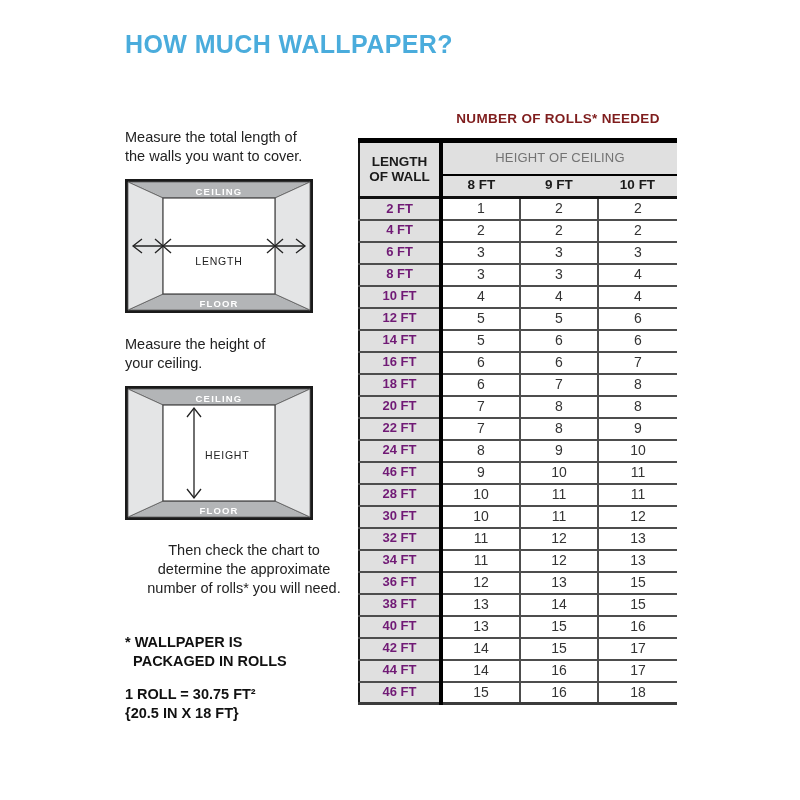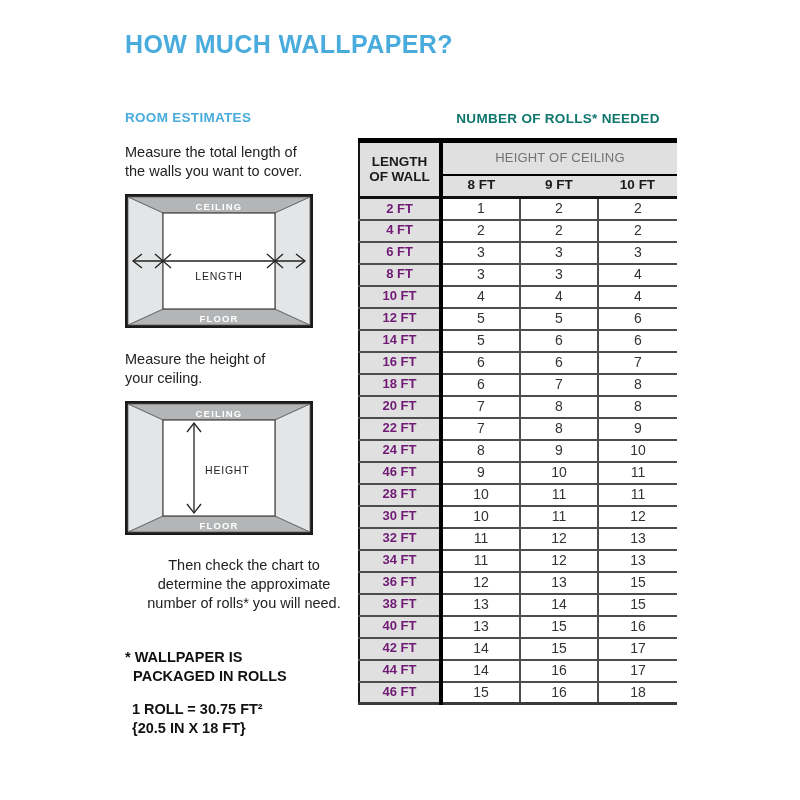--- a/index.html
+++ b/index.html
@@ -24,27 +24,27 @@
   }
   .room-svg { display: block; margin-top: 13px; }
   .step2 { margin-top: 22px; }
   .step3 { margin-top: 21px; text-align: center; }
   .footnote {
     margin-top: 35px; font-size: 14.5px; line-height: 18.5px; font-weight: bold;
     color: #111; white-space: pre-wrap;
   }
   .roll-info {
     margin-top: 15px; font-size: 14.5px; line-height: 18.5px; font-weight: bold;
-    color: #111; white-space: pre-line; margin-left: 7px;
+    color: #111; white-space: pre-line;
   }
 
   .table-heading {
     position: absolute; left: 440px; top: 111px; width: 236px;
     text-align: center; font-size: 13.5px; font-weight: bold;
-    letter-spacing: 0.3px; color: #0f766e;
+    letter-spacing: 0.3px; color: #7f1d1d;
   }
   .table-wrap { position: absolute; left: 358px; top: 138px; }
 
   table.rolls {
     border-collapse: collapse; table-layout: fixed; width: 318px;
     border-top: 5px solid #000;
     border-left: 2px solid #161616;
     border-bottom: 3px solid #3c3c3c;
   }
   table.rolls col.c0 { width: 82px; }
@@ -82,21 +82,20 @@
   .svg-label { letter-spacing: 1.2px; }
 </style>
 </head>
 <body>
 
 <div class="page">
 
   <h1 class="title">HOW MUCH WALLPAPER?</h1>
 
   <div class="left-col">
-    <h2 class="section-heading">ROOM ESTIMATES</h2>
 
     <p class="step step1">Measure the total length of
 the walls you want to cover.</p>
 
     <svg class="room-svg" width="188" height="134" viewBox="0 0 188 134">
       <rect x="1.5" y="1.5" width="185" height="131" fill="#ffffff" stroke="#1a1a1a" stroke-width="3"></rect>
       <polygon points="3,3 185,3 150,19 38,19" fill="#b3b5b7" stroke="#5a5a5a" stroke-width="0.8"></polygon>
       <polygon points="3,131 38,115 150,115 185,131" fill="#b3b5b7" stroke="#5a5a5a" stroke-width="0.8"></polygon>
       <polygon points="3,3 38,19 38,115 3,131" fill="#e4e5e6" stroke="#5a5a5a" stroke-width="0.8"></polygon>
       <polygon points="185,3 150,19 150,115 185,131" fill="#e4e5e6" stroke="#5a5a5a" stroke-width="0.8"></polygon>

